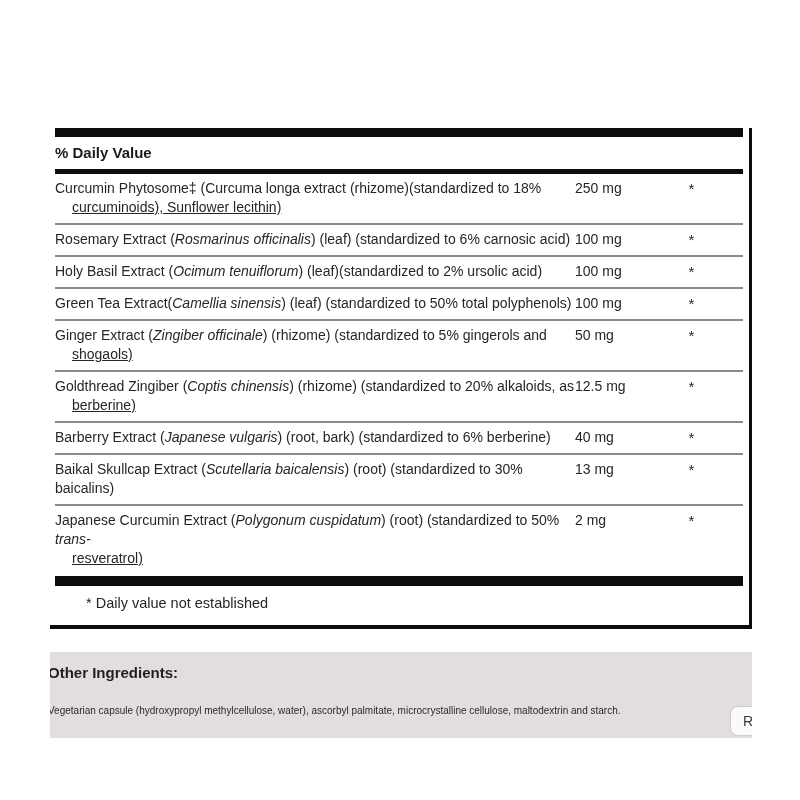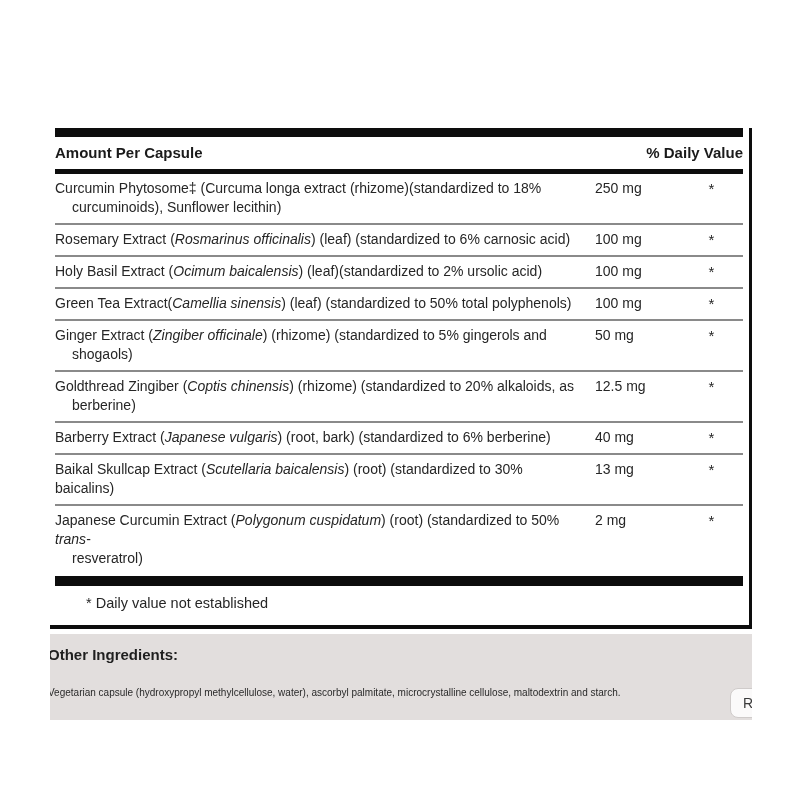--- a/index.html
+++ b/index.html
@@ -46,46 +46,45 @@
     font-weight: bold;
     line-height: 19px;
     color: #1a1a1a;
   }
   .rows .row {
     display: flex;
     align-items: flex-start;
     padding: 5px 0 6px;
     font-size: 14px;
     line-height: 19px;
-    gap: 20px;
   }
   .rows .row + .row {
     border-top: 2px solid #8a8a8a;
   }
   .cell-name { width: 520px; }
-  .cell-name .line2 { padding-left: 17px; }
+  .cell-name .line2 { padding-left: 17px; text-decoration: underline; }
   .cell-amt {
     width: 65px;
     text-align: left;
     white-space: nowrap;
   }
   .cell-dv {
     flex: 1;
     text-align: center;
     font-size: 15px;
   }
   .footnote {
     padding: 8px 0 12px;
     font-size: 14.5px;
     line-height: 19px;
     margin-left: 31px;
   }
   .other-panel {
     position: relative;
-    margin-top: 5px;
+    margin-top: 23px;
     width: 702px;
     height: 86px;
     background: #e2dedd;
     overflow: hidden;
     box-sizing: border-box;
   }
   .oi-heading {
     padding-top: 12px;
     margin-left: -2px;
     font-size: 15px;
@@ -122,21 +121,20 @@
 </style>
 </head>
 <body>
 
 <div class="label-viewport">
 
   <div class="facts-box">
     <div class="bar-thick"></div>
 
     <div class="header-row">
-      <span>Amount Per Capsule</span>
       <span>% Daily Value</span>
     </div>
 
     <div class="bar-med"></div>
 
     <div class="rows" id="rows">
         <div class="row">
           <div class="cell-name">
             <div class="line"><span>Curcumin Phytosome‡ (Curcuma longa extract (rhizome)(standardized to 18%</span></div>
             <div class="line line2"><span>curcuminoids), Sunflower lecithin)</span></div>
@@ -146,21 +144,21 @@
         </div>
         <div class="row">
           <div class="cell-name">
             <div class="line"><span>Rosemary Extract (</span><i>Rosmarinus officinalis</i><span>) (leaf) (standardized to 6% carnosic acid)</span></div>
           </div>
           <div class="cell-amt">100 mg</div>
           <div class="cell-dv">*</div>
         </div>
         <div class="row">
           <div class="cell-name">
-            <div class="line"><span>Holy Basil Extract (</span><i>Ocimum baicalensis</i><span>) (leaf)(standardized to 2% ursolic acid)</span></div>
+            <div class="line"><span>Holy Basil Extract (</span><i>Ocimum tenuiflorum</i><span>) (leaf)(standardized to 2% ursolic acid)</span></div>
           </div>
           <div class="cell-amt">100 mg</div>
           <div class="cell-dv">*</div>
         </div>
         <div class="row">
           <div class="cell-name">
             <div class="line"><span>Green Tea Extract(</span><i>Camellia sinensis</i><span>) (leaf) (standardized to 50% total polyphenols)</span></div>
           </div>
           <div class="cell-amt">100 mg</div>
           <div class="cell-dv">*</div>

